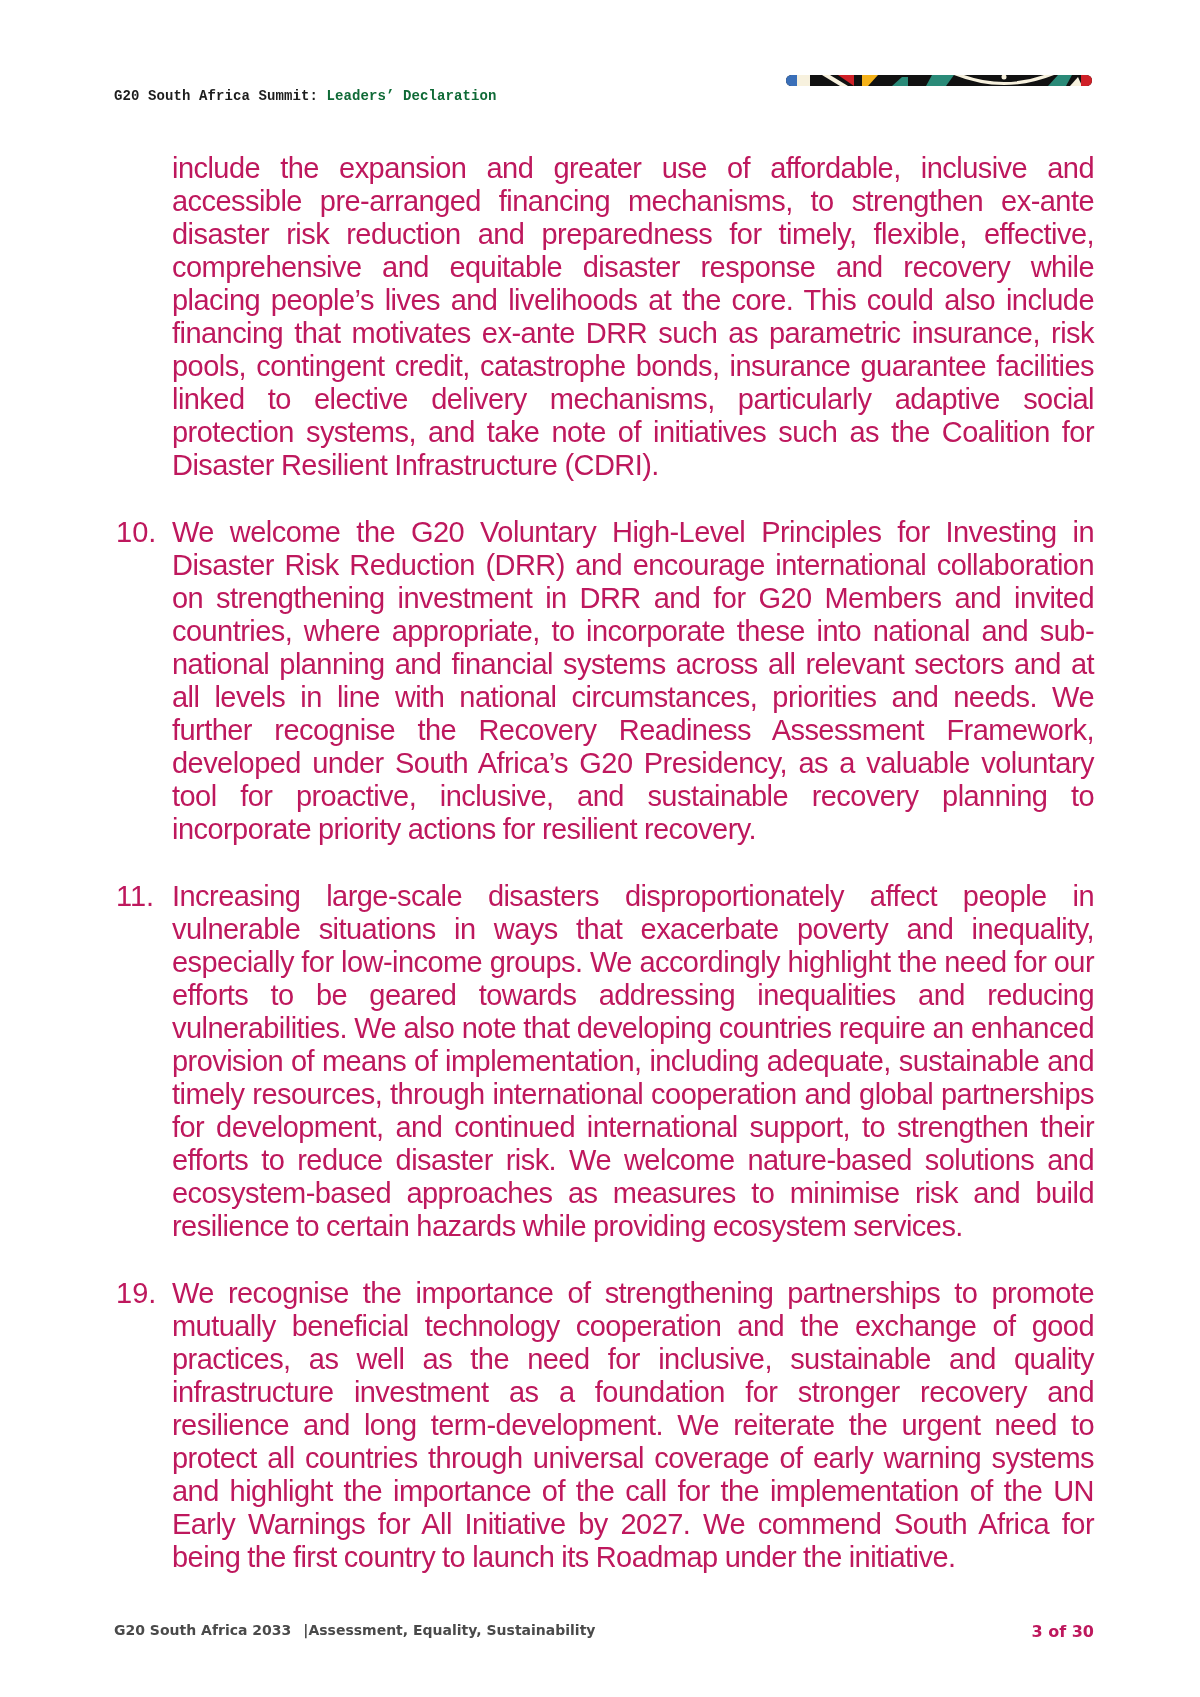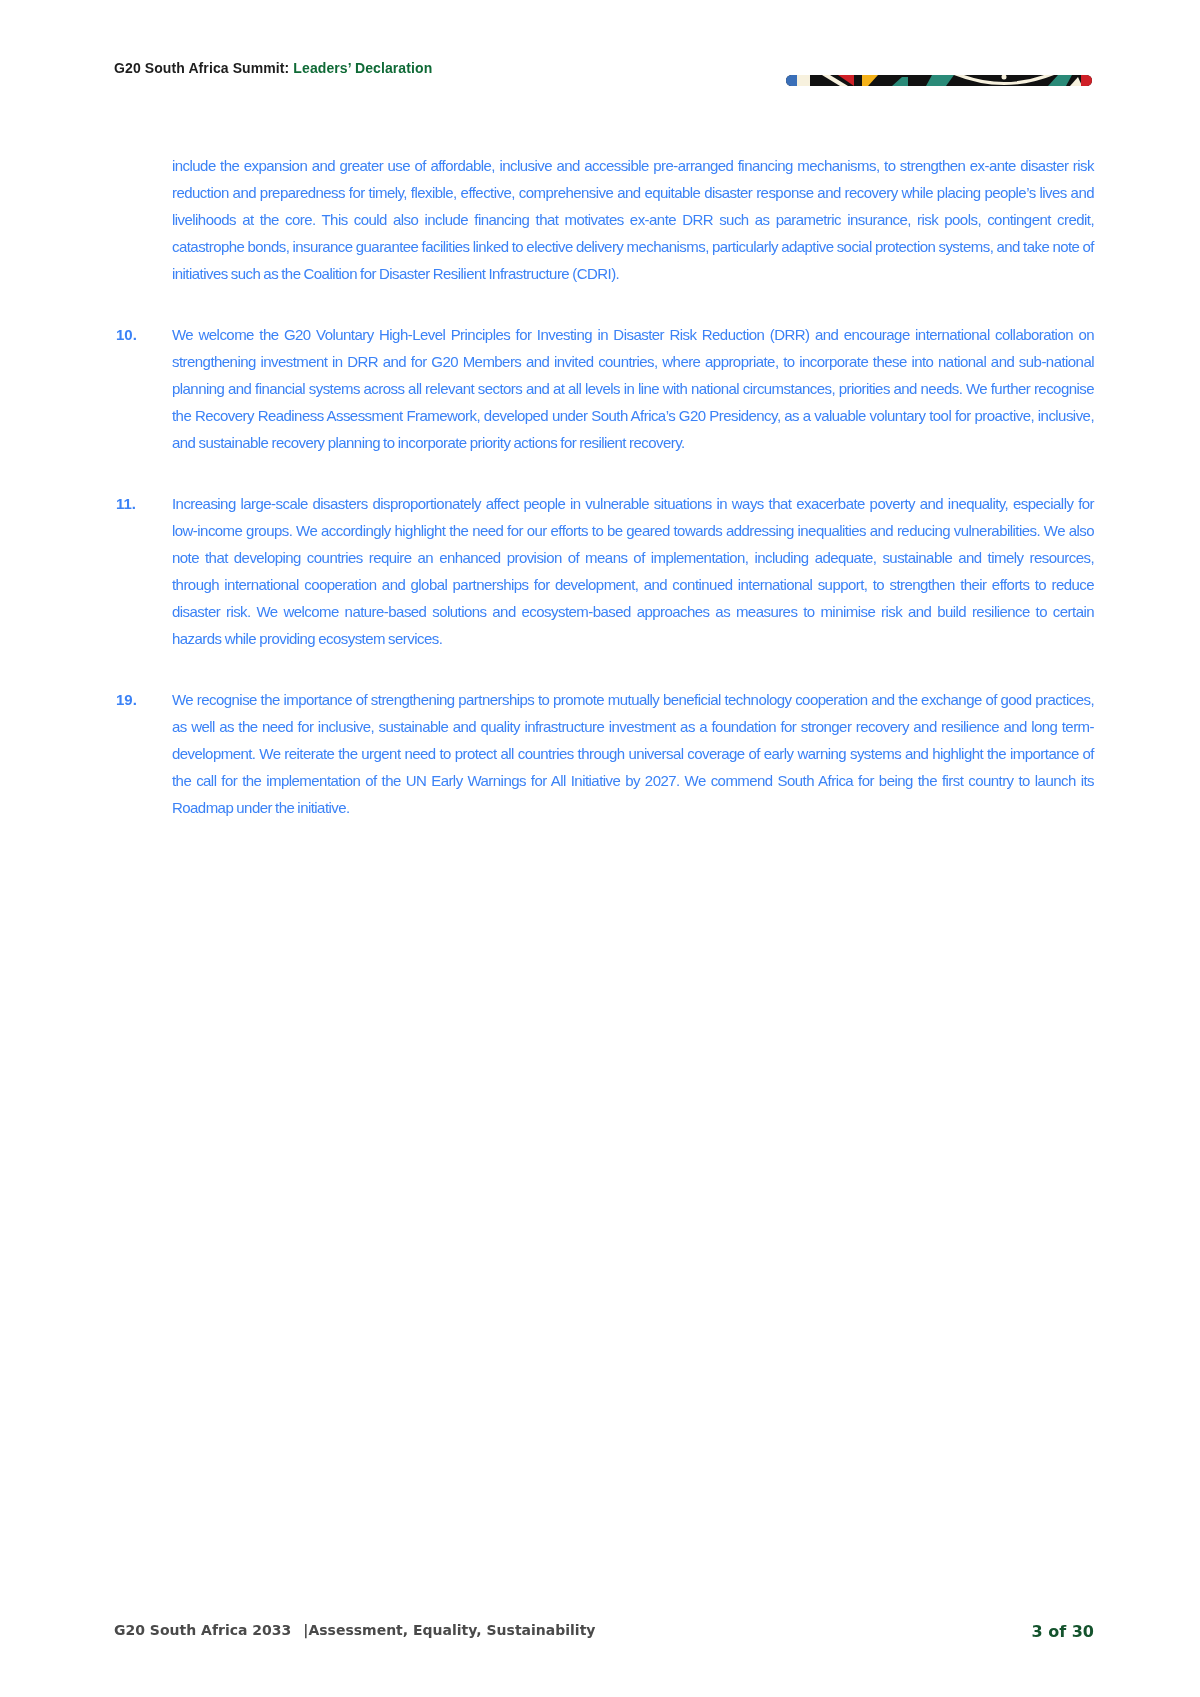--- a/index.html
+++ b/index.html
@@ -1,33 +1,33 @@
 <!DOCTYPE html>
 <html><head>
 <meta charset="utf-8">
 <style>
   html, body { margin: 0; padding: 0; background: #ffffff; }
   body { width: 1200px; height: 1697px; position: relative; overflow: hidden; font-family: "Liberation Sans", sans-serif; color: #1a1a1a; }
 
-  .header { position: absolute; left: 114px; top: 60px; font-family: Liberation Sans, sans-serif; font-size: 14px; font-weight: bold; letter-spacing: 0.1px; }
+  .header { position: absolute; left: 114px; top: 88px; font-family: Liberation Mono, monospace; font-size: 14px; font-weight: bold; letter-spacing: 0.1px; }
   .header .t1 { color: #1d1d1d; }
   .header .t2 { color: #0f6a36; }
 
   .deco { position: absolute; left: 786px; top: 75px; width: 306px; height: 11px; border-radius: 6px; overflow: hidden; }
   .deco svg { display: block; }
 
   .content { position: absolute; left: 114px; top: 152px; width: 980px; }
-  .para { position: relative; padding-left: 58px; font-family: "Liberation Sans", sans-serif; font-size: 15px; line-height: 27px; text-align: justify; color: #3b82f6; letter-spacing: -0.55px; word-spacing: -0.5px; margin-bottom: 34px; }
-  .para .num { position: absolute; left: 2px; top: 0; font-weight: bold; letter-spacing: 0; }
+  .para { position: relative; padding-left: 58px; font-family: "Liberation Sans", sans-serif; font-size: 29px; line-height: 33px; text-align: justify; color: #be185d; letter-spacing: -0.55px; word-spacing: -0.5px; margin-bottom: 34px; }
+  .para .num { position: absolute; left: 2px; top: 0; font-weight: normal; letter-spacing: 0; }
   .para .body { display: block; }
 
   .footer { position: absolute; left: 114px; top: 1622px; width: 980px; font-family: "DejaVu Sans", sans-serif; font-size: 14px; color: #4a4a4a; font-weight: bold; }
   .footer .left span { margin-right: 0; }
   .footer .sep { margin: 0 12px; }
-  .footer .page { position: absolute; right: 0; top: 0; color: #14532d; font-size: 16px; }
+  .footer .page { position: absolute; right: 0; top: 0; color: #be185d; font-size: 16px; }
 </style>
 </head>
 <body>
 
 <div class="header">
   <span class="t1">G20 South Africa Summit: </span><span class="t2">Leaders’ Declaration</span>
 </div>
 
 <div class="deco">
   <svg width="306" height="11" viewBox="0 0 306 11">

